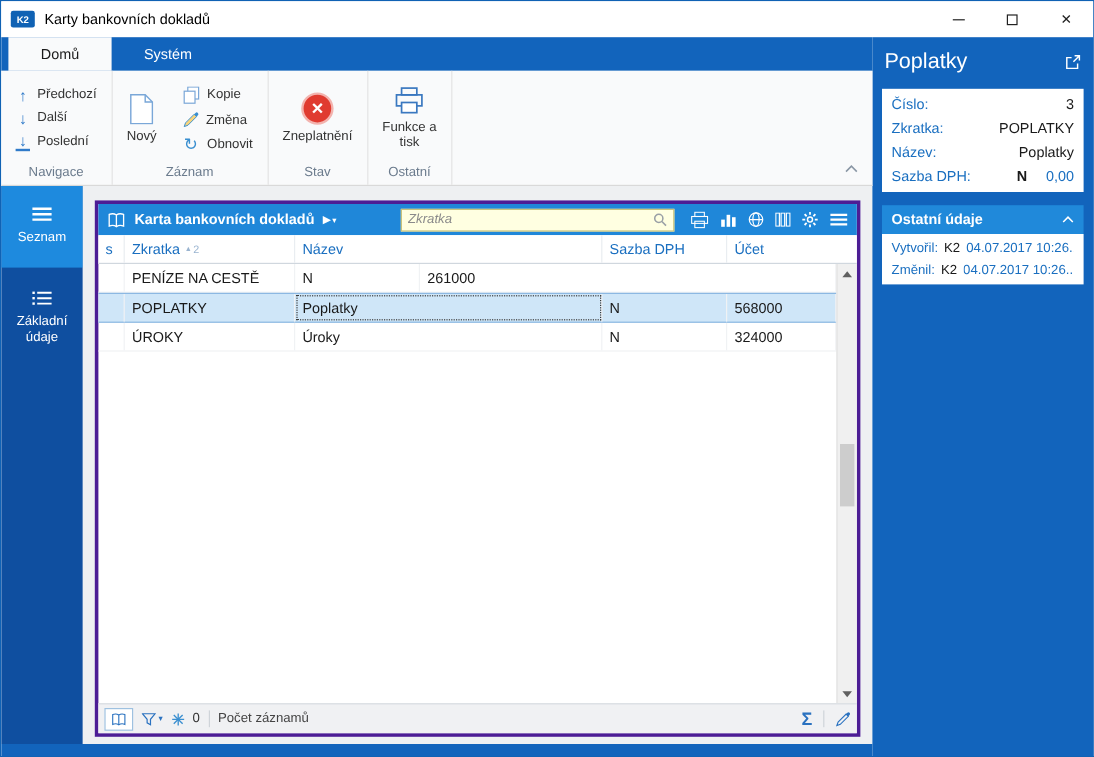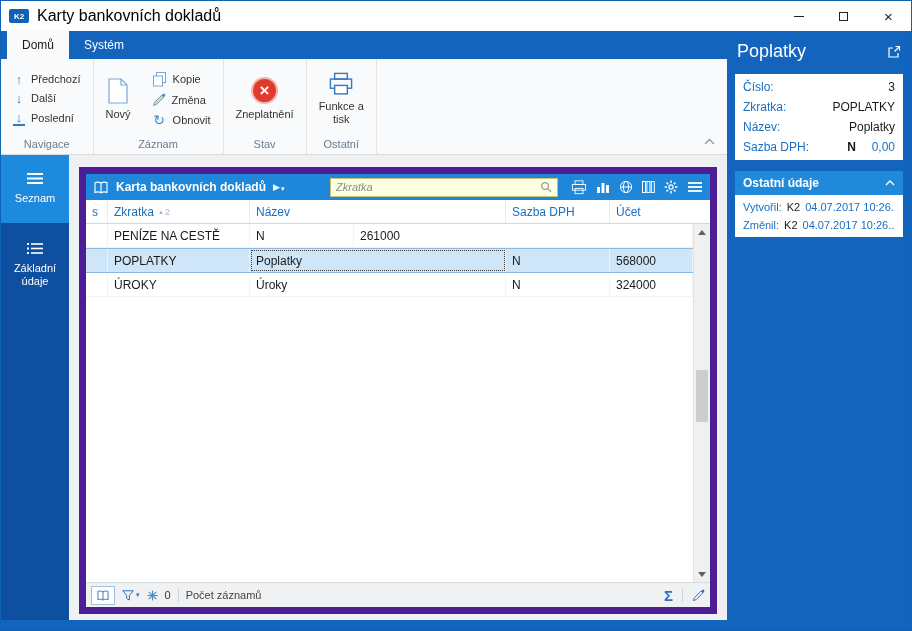--- a/index.html
+++ b/index.html
@@ -3,32 +3,32 @@
 <meta charset="utf-8">
 <style>
   * { margin:0; padding:0; box-sizing:border-box; }
   body { font-family:"Liberation Sans", sans-serif; background:#555; }
   .window{ width:912px; height:631px; border:1px solid #1062b4; background:#fff;
            display:flex; flex-direction:column; position:relative; overflow:hidden;}
   
   .titlebar{height:30px; background:#fff; display:flex; align-items:center; padding-left:8px; flex:none;}
   .app-badge{width:20px;height:14px;background:#1062b4;color:#fff;font-size:8px;font-weight:bold;
              display:flex;align-items:center;justify-content:center;border-radius:2px;}
-  .title-text{font-size:16px;color:#000;margin-left:8px;}
+  .title-text{font-size:12px;color:#000;margin-left:8px;}
   .win-controls{margin-left:auto;display:flex;height:100%;}
   .win-btn{width:45px;height:100%;display:flex;align-items:center;justify-content:center;color:#222;}
   .min-glyph{width:10px;height:1px;background:#222;}
   .max-glyph{width:9px;height:9px;border:1px solid #222;}
   .close-glyph{font-size:15px;line-height:1;}
   
   .body{flex:1;display:flex;min-height:0;}
   .left-main{flex:1;display:flex;flex-direction:column;min-width:0;}
   
   .tabstrip{height:28px;background:#1264bc;display:flex;align-items:stretch;padding-left:6px;flex:none;}
-  .tab{display:flex;align-items:center;padding:0 15px;color:#fff;font-size:12px;}
+  .tab{display:flex;align-items:center;padding:0 27px;color:#fff;font-size:12px;}
   .tab.active{background:#f9fafb;color:#1a1a1a;}
   
   .ribbon{height:96px;background:#f9fafb;border-bottom:1px solid #d9d9d9;display:flex;position:relative;flex:none;}
   .rgroup{display:flex;flex-direction:column;border-right:1px solid #e4e4e4;}
   .rgroup-content{flex:1;display:flex;align-items:center;padding:3px 4px 0 4px;}
   .rgroup-label{height:18px;text-align:center;font-size:11px;color:#6b7b8d;line-height:16px;}
   .nav-col{display:flex;flex-direction:column;justify-content:center;gap:4px;padding:0 4px;}
   .small-btn{display:flex;align-items:center;gap:6px;font-size:11px;color:#333;padding:1px 4px;cursor:default;}
   .arrow{color:#2f7ac9;font-weight:bold;font-size:13px;width:12px;text-align:center;line-height:1;}
   .arrow.last{border-bottom:2px solid #2f7ac9;}
@@ -41,21 +41,21 @@
   .ribbon-collapse{position:absolute;right:12px;bottom:5px;}
   
   .workspace{flex:1;display:flex;min-height:0;}
   .sidebar{width:68px;background:#0f4fa0;display:flex;flex-direction:column;flex:none;}
   .side-item{display:flex;flex-direction:column;align-items:center;justify-content:center;gap:7px;
              color:#fff;font-size:11px;text-align:center;padding:4px 3px;line-height:1.2;}
   .side-item.active{background:#1e8ade;height:68px;}
   .side-item.mid{height:66px;margin-top:9px;}
   .side-item.low{height:58px;}
   .grid-area{flex:1;background:#eef0f2;padding:12px 10px 6px 10px;display:flex;min-width:0;}
-  .grid-panel{flex:1;display:flex;flex-direction:column;background:#fff;border:7px solid #4c1d95;min-width:0;}
+  .grid-panel{flex:1;display:flex;flex-direction:column;background:#fff;border:3px solid #4c1d95;min-width:0;}
   
   .grid-header{height:26px;background:#1f87d9;display:flex;align-items:center;padding:0 7px;gap:7px;color:#fff;flex:none;}
   .grid-title{font-size:12px;font-weight:bold;white-space:nowrap;}
   .play-btn{display:flex;align-items:flex-end;color:#fff;font-size:9px;line-height:1;gap:1px;}
   .play-caret{font-size:7px;}
   .search-box{margin-left:auto;width:228px;height:19px;background:#ffffe1;border:1px solid #c9c27a;
               display:flex;align-items:center;padding:0 5px;gap:4px;}
   .search-input{flex:1;border:none;background:transparent;font-size:11px;color:#444;outline:none;
                 font-family:inherit;min-width:0;}
   .search-input::placeholder{color:#8a8a8a;font-style:italic;}

